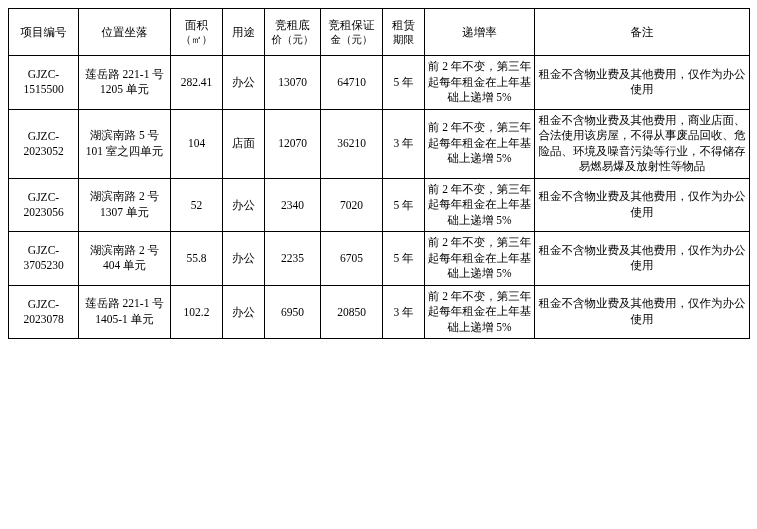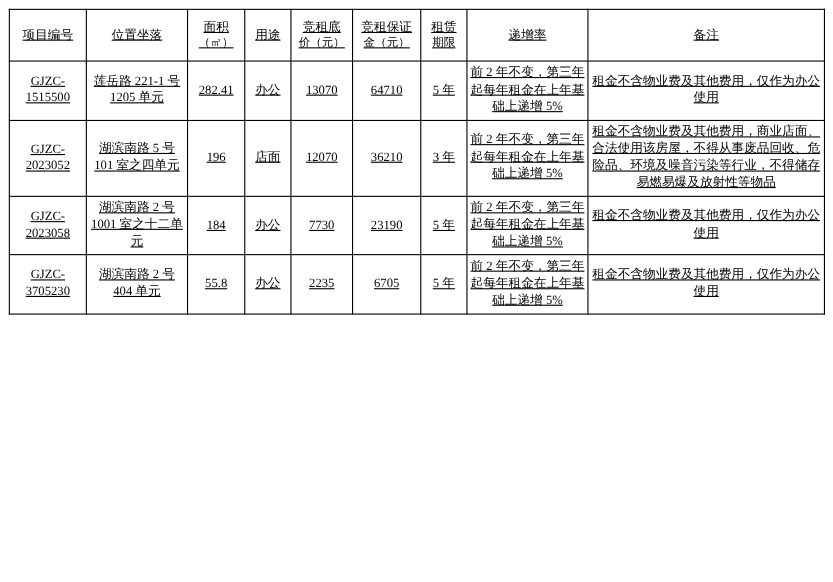--- a/index.html
+++ b/index.html
@@ -10,21 +10,20 @@
   body {
     width: 757px;
     height: 529px;
     font-family: "Liberation Serif", "DejaVu Serif", serif;
     color: #000000;
     overflow: hidden;
   }
   .sheet {
     padding: 8px 8px 0 8px;
     box-sizing: border-box;
-    text-decoration: underline;
   }
   table.lease-table {
     border-collapse: collapse;
     table-layout: fixed;
     width: 741px;
     font-size: 11.5px;
     line-height: 1.25;
   }
   table.lease-table th,
   table.lease-table td {
@@ -117,45 +116,56 @@
         <td>办公</td>
         <td>13070</td>
         <td>64710</td>
         <td class="nowrap">5 年</td>
         <td class="cell-rate">前 2 年不变，第三年起每年租金在上年基础上递增 5%</td>
         <td class="cell-remark">租金不含物业费及其他费用，仅作为办公使用</td>
       </tr>
       <tr>
         <td class="cell-code">GJZC-2023052</td>
         <td class="cell-loc">湖滨南路 5 号 101 室之四单元</td>
-        <td>196</td>
+        <td>104</td>
         <td>店面</td>
         <td>12070</td>
         <td>36210</td>
         <td class="nowrap">3 年</td>
         <td class="cell-rate">前 2 年不变，第三年起每年租金在上年基础上递增 5%</td>
         <td class="cell-remark">租金不含物业费及其他费用，商业店面、合法使用该房屋，不得从事废品回收、危险品、环境及噪音污染等行业，不得储存易燃易爆及放射性等物品</td>
       </tr>
       <tr>
-        <td class="cell-code">GJZC-2023058</td>
-        <td class="cell-loc">湖滨南路 2 号 1001 室之十二单元</td>
-        <td>184</td>
+        <td class="cell-code">GJZC-2023056</td>
+        <td class="cell-loc">湖滨南路 2 号 1307 单元</td>
+        <td>52</td>
         <td>办公</td>
-        <td>7730</td>
-        <td>23190</td>
+        <td>2340</td>
+        <td>7020</td>
         <td class="nowrap">5 年</td>
         <td class="cell-rate">前 2 年不变，第三年起每年租金在上年基础上递增 5%</td>
         <td class="cell-remark">租金不含物业费及其他费用，仅作为办公使用</td>
       </tr>
       <tr>
         <td class="cell-code">GJZC-3705230</td>
         <td class="cell-loc">湖滨南路 2 号 404 单元</td>
         <td>55.8</td>
         <td>办公</td>
         <td>2235</td>
         <td>6705</td>
         <td class="nowrap">5 年</td>
         <td class="cell-rate">前 2 年不变，第三年起每年租金在上年基础上递增 5%</td>
         <td class="cell-remark">租金不含物业费及其他费用，仅作为办公使用</td>
       </tr>
+      <tr>
+        <td class="cell-code">GJZC-2023078</td>
+        <td class="cell-loc">莲岳路 221-1 号 1405-1 单元</td>
+        <td>102.2</td>
+        <td>办公</td>
+        <td>6950</td>
+        <td>20850</td>
+        <td class="nowrap">3 年</td>
+        <td class="cell-rate">前 2 年不变，第三年起每年租金在上年基础上递增 5%</td>
+        <td class="cell-remark">租金不含物业费及其他费用，仅作为办公使用</td>
+      </tr>
     </tbody>
   </table>
 </div>
 
 </body></html>

